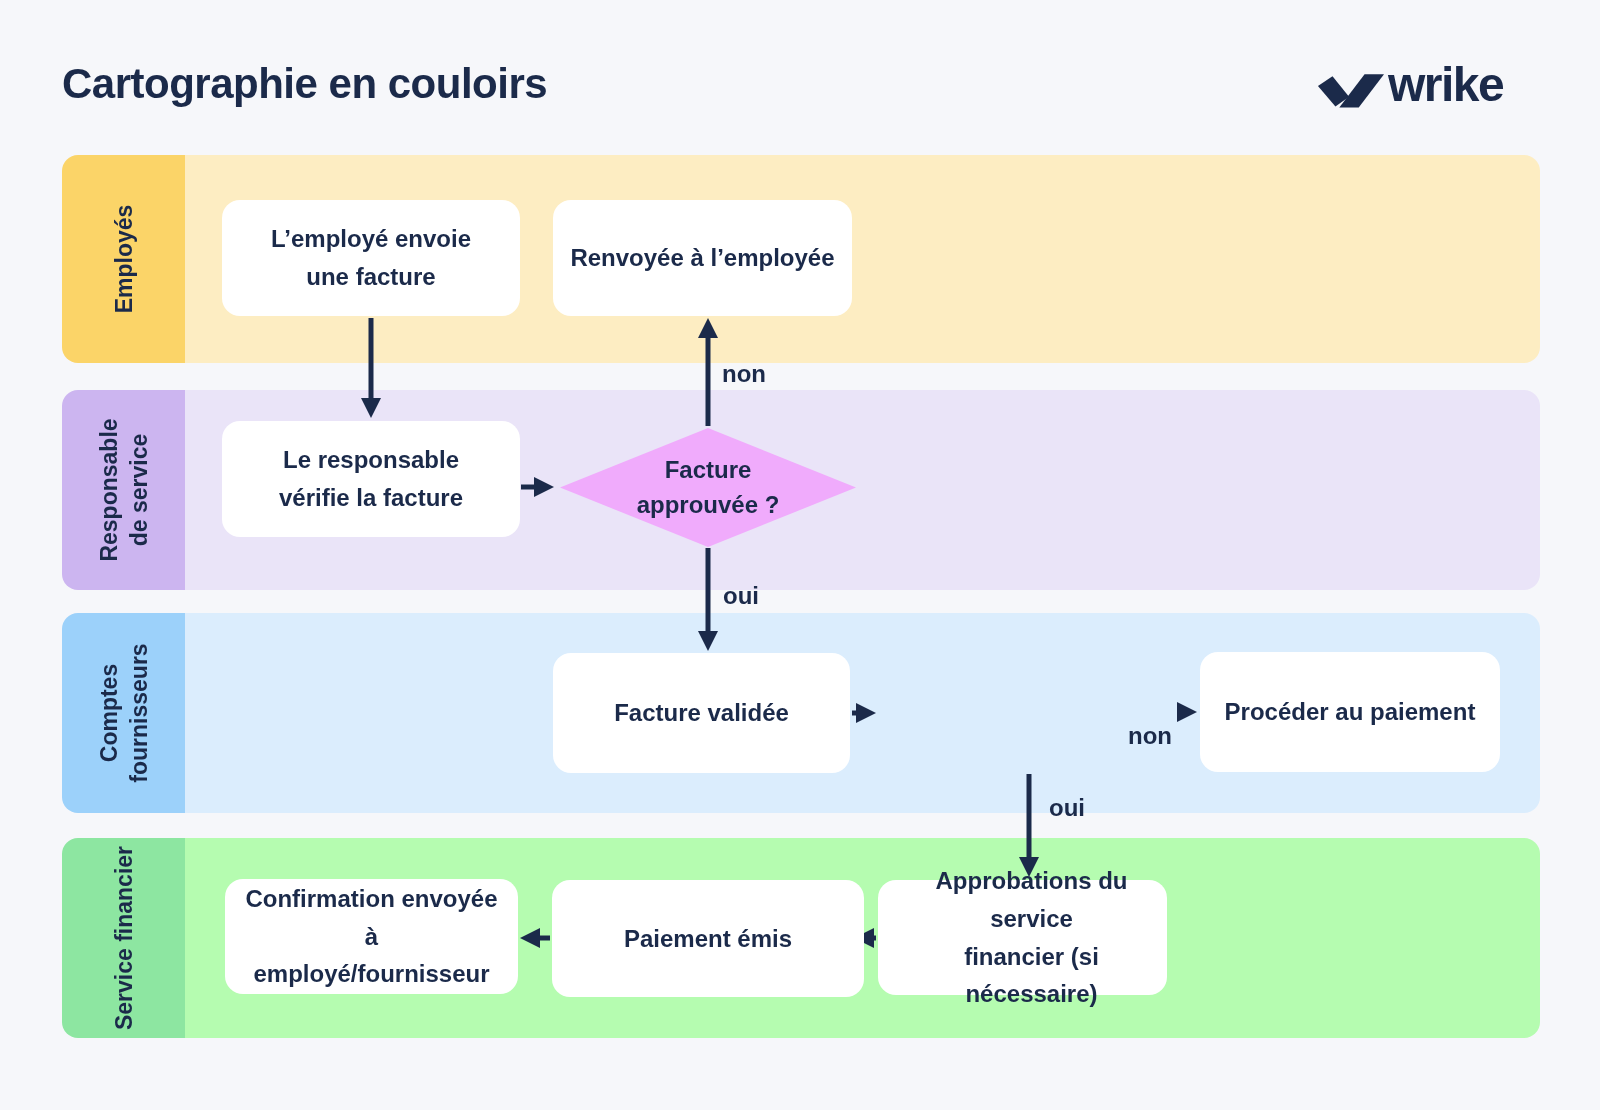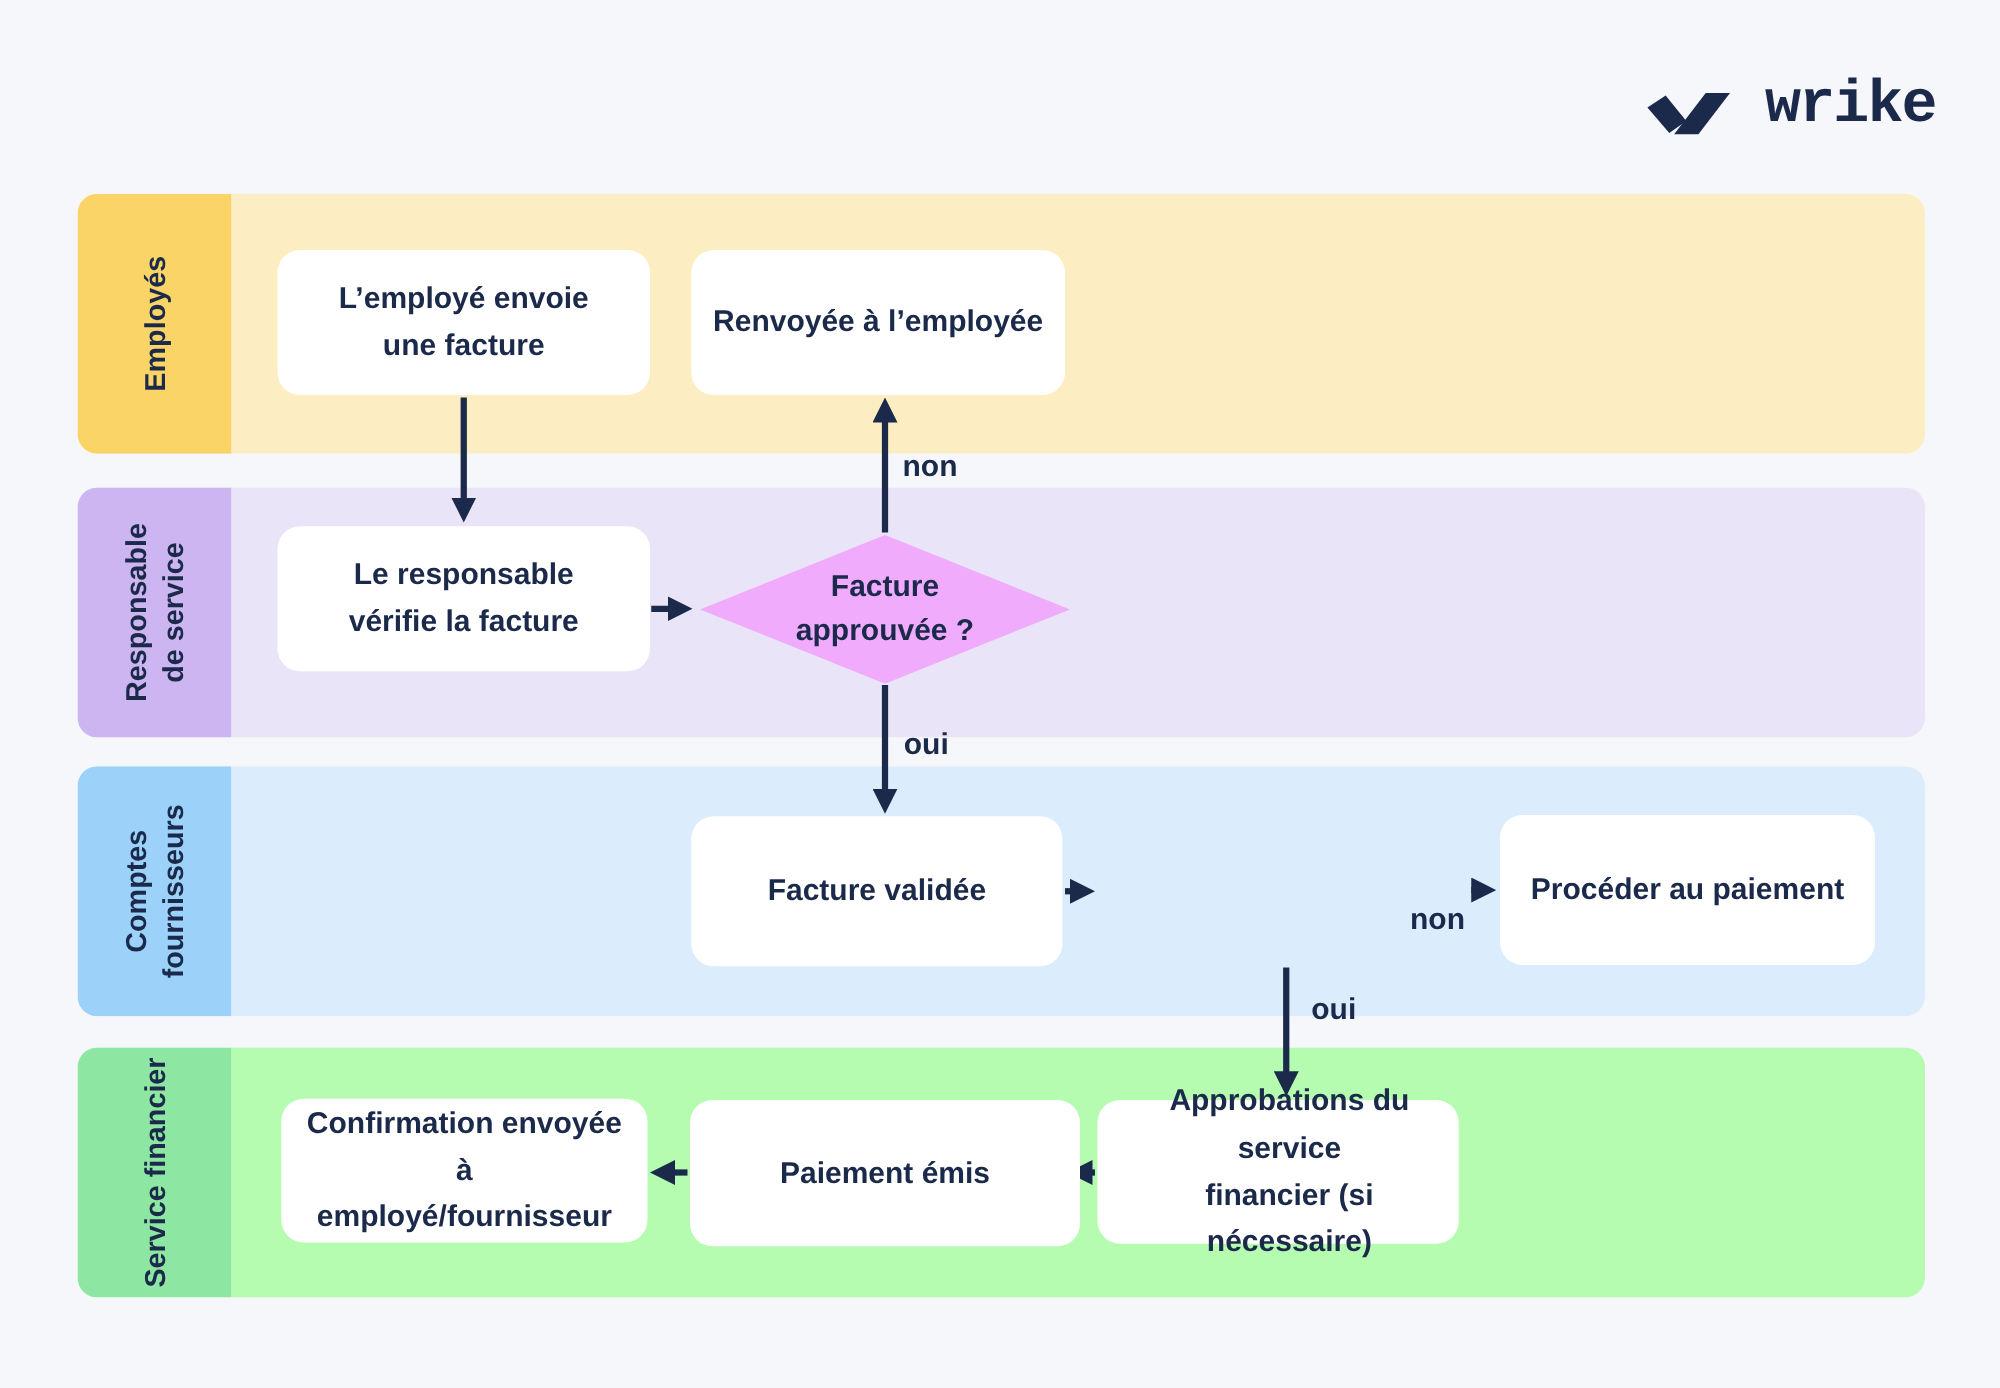--- a/index.html
+++ b/index.html
@@ -18,21 +18,21 @@
   .canvas{position:absolute;left:0;top:0;width:1600px;height:1110px;}
 
   .page-title{
     position:absolute;left:62px;top:60px;
     font-size:42px;font-weight:700;letter-spacing:-0.5px;
     color:var(--navy);
   }
 
   .brand{
     position:absolute;left:1316px;top:60px;height:54px;
-    display:flex;align-items:center;gap:28px;font-family:Liberation Mono, monospace;
+    display:flex;align-items:center;gap:4px;
   }
   .brand svg{display:block;color:var(--navy);}
   .brand-text{
     font-size:48px;font-weight:800;letter-spacing:-1.5px;
     color:var(--navy);line-height:1;margin-top:-4px;
   }
 
   .lane{
     position:absolute;left:62px;width:1478px;
     border-radius:16px;overflow:hidden;display:flex;
@@ -74,20 +74,21 @@
     color:var(--navy);z-index:12;
   }
 
   .arrows{position:absolute;left:0;top:0;z-index:5;color:var(--navy);}
 </style>
 </head>
 <body>
 
 <div class="canvas">
 
+  <div class="page-title">Cartographie en couloirs</div>
 
   <div class="brand">
     <svg width="68" height="50" viewBox="0 0 70 50">
       <polygon points="2,24 17,14 34,35 20,45" fill="currentColor"></polygon>
       <polygon points="50,12 70,12 44,46 24,46" fill="currentColor"></polygon>
     </svg>
     <div class="brand-text">wrike</div>
   </div>
 
   <div class="lane lane-1">

